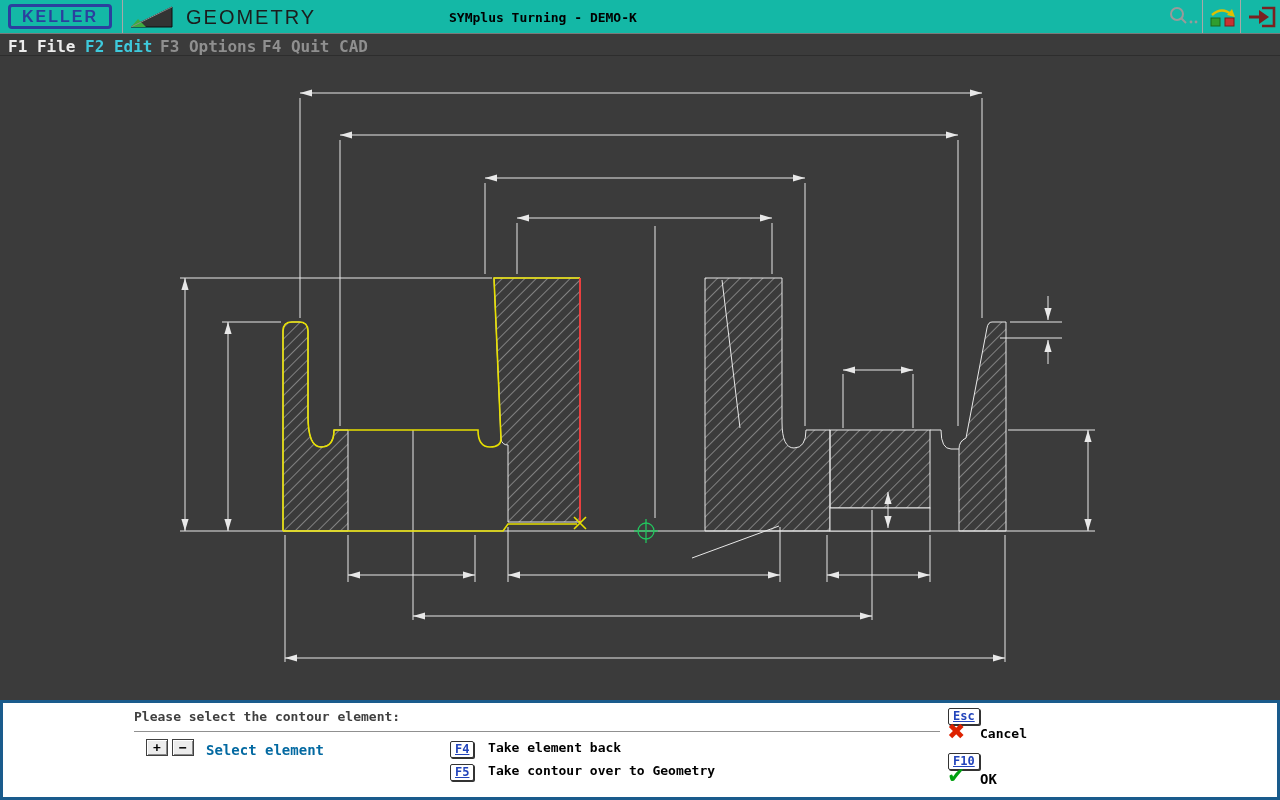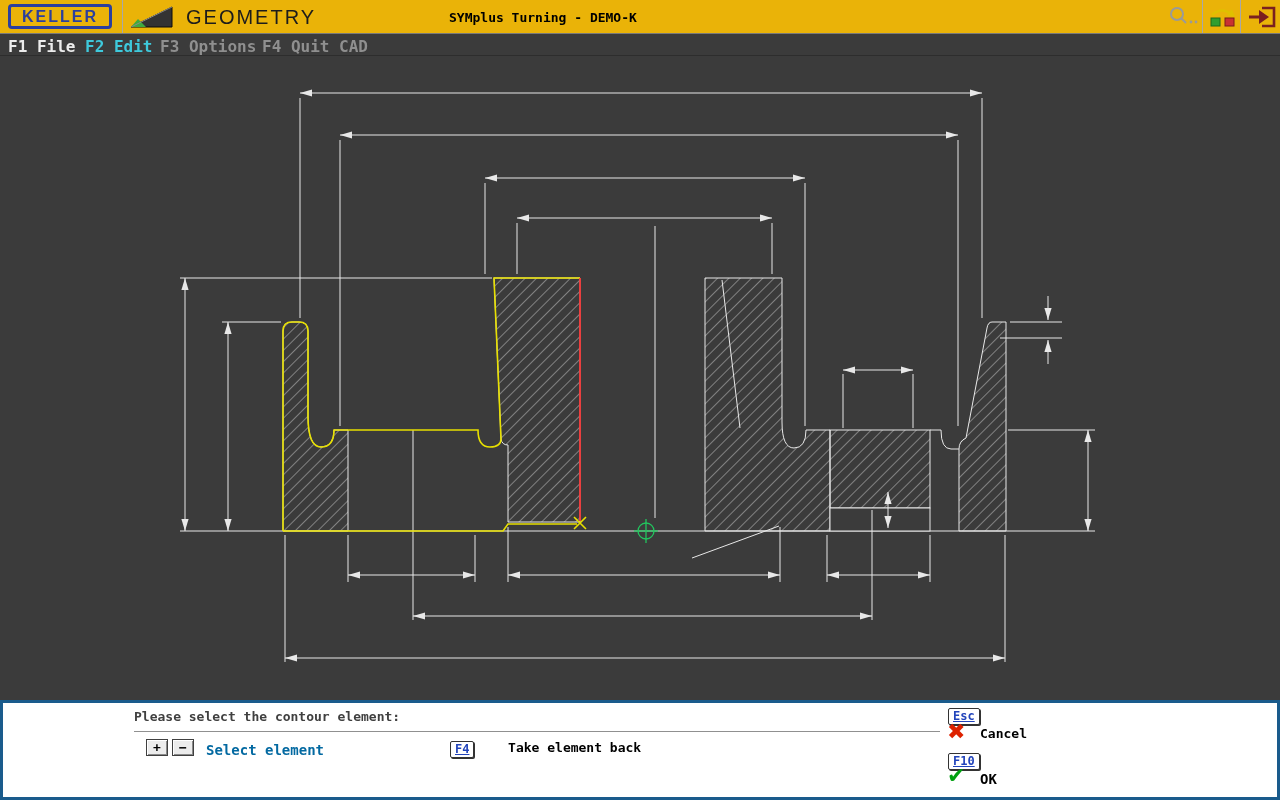--- a/index.html
+++ b/index.html
@@ -1,18 +1,18 @@
 <!DOCTYPE html>
 <html><head>
 <meta charset="utf-8">
 <style>
   html,body{margin:0;padding:0;width:1280px;height:800px;background:#3b3b3b;overflow:hidden;
             font-family:"DejaVu Sans Mono",monospace;}
   
-  .topbar{position:absolute;left:0;top:0;width:1280px;height:34px;background:#eab308;
+  .topbar{position:absolute;left:0;top:0;width:1280px;height:34px;background:#14b8a6;
           border-bottom:1px solid #7a7a7a;box-sizing:border-box;}
   .logo{position:absolute;left:8px;top:4px;width:104px;height:25px;border:3px solid #2b3f9e;
         border-radius:4px;display:flex;align-items:center;justify-content:center;box-sizing:border-box;
         color:#2b3f9e;font-family:"Liberation Sans",sans-serif;font-weight:bold;font-size:16px;letter-spacing:2px;}
   .topsep{position:absolute;top:0;width:1px;height:33px;background:#a8a8a8;}
   .tri-icon{position:absolute;left:128px;top:4px;}
   .module-title{position:absolute;left:186px;top:6px;font-family:"Liberation Sans",sans-serif;
                 font-size:20px;color:#1c1c1c;letter-spacing:2px;}
   .app-title{position:absolute;left:449px;top:10px;font-weight:bold;font-size:13px;color:#000;}
   .icon-abs{position:absolute;top:5px;}
@@ -31,21 +31,21 @@
   .prompt{position:absolute;left:131px;top:6px;font-weight:bold;font-size:13px;color:#404040;}
   .psep{position:absolute;left:131px;top:28px;width:806px;height:1px;background:#909090;}
   .btn-sq{position:absolute;top:36px;width:22px;height:17px;background:#ececec;border:1px solid #404040;
           box-shadow:inset 1px 1px 0 #ffffff,inset -1px -1px 0 #8a8a8a;display:flex;align-items:center;
           justify-content:center;font-weight:bold;font-size:13px;color:#000;box-sizing:border-box;cursor:default;}
   .sel-label{position:absolute;left:203px;top:39px;font-weight:bold;font-size:14px;color:#0369a1;}
   .keycap{display:inline-block;background:#ffffff;border:1px solid #333;border-radius:2px;
           box-shadow:1px 1px 0 #333;color:#2244bb;font-weight:bold;font-size:12px;
           padding:0 4px;line-height:15px;cursor:default;text-decoration:underline;}
   .act-row{position:absolute;left:447px;white-space:nowrap;}
-  .act-label{font-weight:bold;font-size:13px;color:#000;margin-left:24px;vertical-align:1px;}
+  .act-label{font-weight:bold;font-size:13px;color:#000;margin-left:4px;vertical-align:1px;}
   .esc-key{position:absolute;left:945px;top:5px;}
   .x-icon{position:absolute;left:944px;top:16px;font-size:22px;font-weight:bold;color:#dd2200;
           font-family:"DejaVu Sans",sans-serif;cursor:default;}
   .cancel-label{position:absolute;left:977px;top:23px;font-weight:bold;font-size:13px;color:#000;}
   .f10-key{position:absolute;left:945px;top:50px;}
   .check-icon{position:absolute;left:944px;top:60px;font-size:22px;font-weight:bold;color:#00a010;
           font-family:"DejaVu Sans",sans-serif;cursor:default;}
   .ok-label{position:absolute;left:977px;top:68px;font-weight:bold;font-size:14px;color:#000;}
 </style>
 </head>
@@ -194,20 +194,24 @@
   <div class="psep"></div>
 
   <div class="btn-sq" style="left:143px">+</div>
   <div class="btn-sq" style="left:169px">−</div>
   <div class="sel-label">Select element</div>
 
   <div class="act-row" style="top:35px">
     <span class="keycap">F4</span>
     <span class="act-label">Take element back</span>
   </div>
+  <div class="act-row" style="top:58px">
+    <span class="keycap">F5</span>
+    <span class="act-label">Take contour over to Geometry</span>
+  </div>
 
   <span class="keycap esc-key">Esc</span>
   <div class="x-icon">✖</div>
   <div class="cancel-label">Cancel</div>
 
   <span class="keycap f10-key">F10</span>
   <div class="check-icon">✔</div>
   <div class="ok-label">OK</div>
 </div>
 

